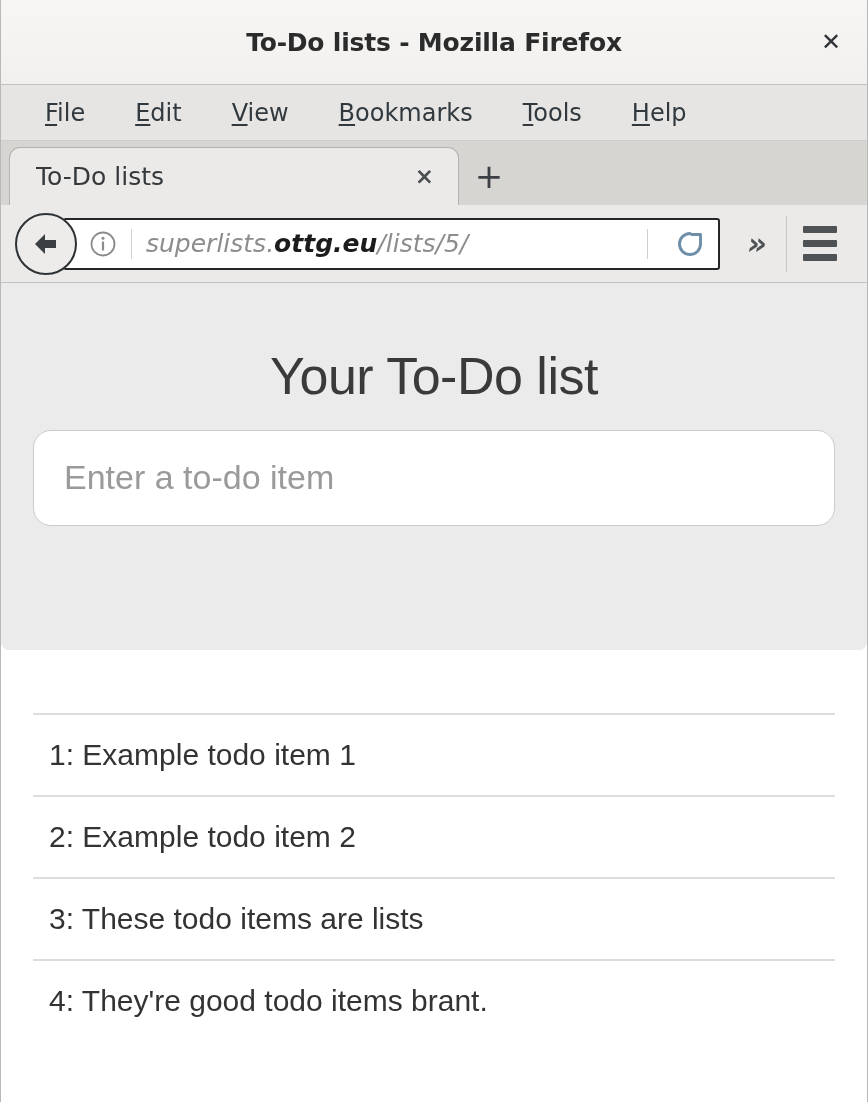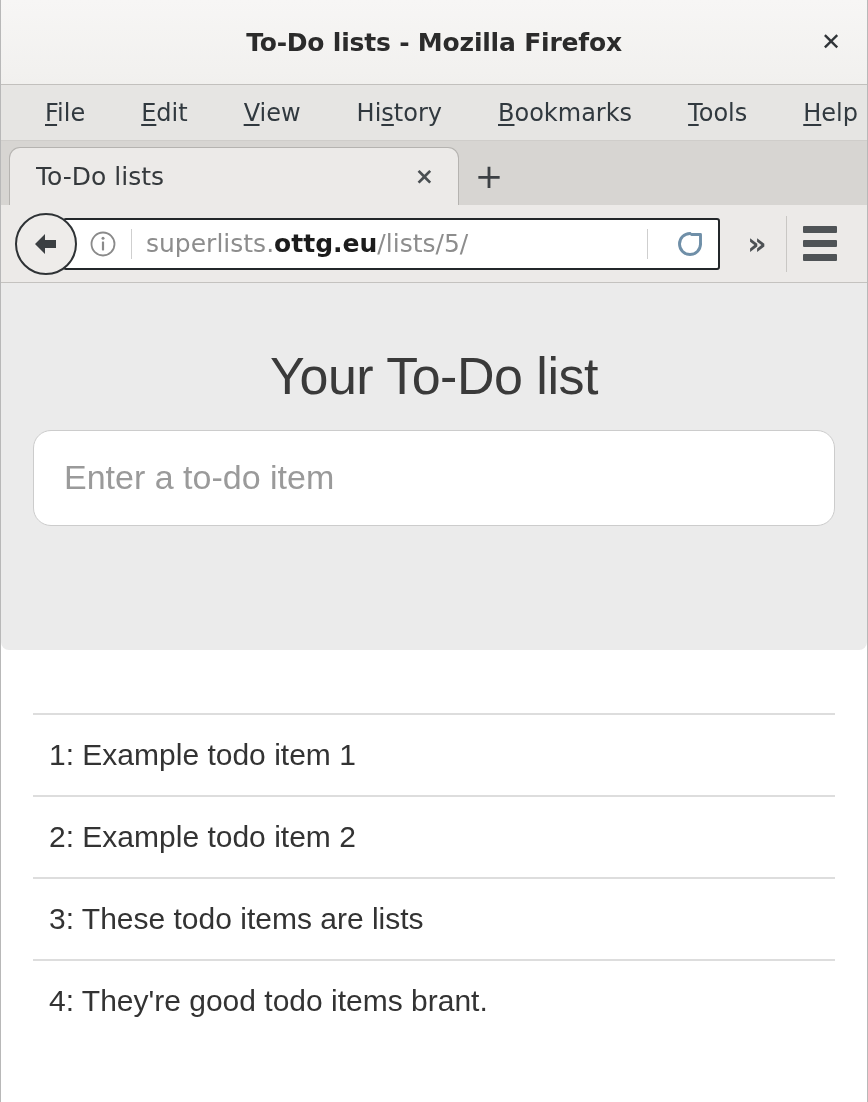--- a/index.html
+++ b/index.html
@@ -58,21 +58,21 @@
   }
 
   
   #menubar {
     height: 56px;
     background: #e6e5e3;
     border-bottom: 1px solid #cfcdca;
     display: flex;
     align-items: center;
     padding-left: 22px;
-    gap: 12px;
+    gap: 6px;
   }
   .menu-item {
     font-size: 24px;
     color: #31393f;
     padding: 4px 22px;
     cursor: pointer;
     white-space: nowrap;
     font-family: "DejaVu Sans", sans-serif;
   }
   .menu-item u { text-decoration: underline; text-underline-offset: 3px; }
@@ -132,20 +132,21 @@
 
   
   #navbar {
     height: 78px;
     background: #eceae8;
     border-bottom: 1px solid #c4c2bf;
     display: flex;
     align-items: center;
     position: relative;
     padding: 0 14px;
+    font-style: italic;
   }
   #back-button {
     width: 62px;
     height: 62px;
     border-radius: 50%;
     background: #eeecea;
     border: 2px solid #2e3235;
     display: flex;
     align-items: center;
     justify-content: center;
@@ -270,21 +271,20 @@
 
   <div id="titlebar">
     <div id="titlebar-title">To-Do lists - Mozilla Firefox</div>
     <div id="titlebar-close">✕</div>
   </div>
 
   <div id="menubar">
     <div class="menu-item"><u>F</u>ile</div>
     <div class="menu-item"><u>E</u>dit</div>
     <div class="menu-item"><u>V</u>iew</div>
-    <div class="menu-item">Hi<u>s</u>tory</div>
     <div class="menu-item"><u>B</u>ookmarks</div>
     <div class="menu-item"><u>T</u>ools</div>
     <div class="menu-item"><u>H</u>elp</div>
   </div>
 
   <div id="tabstrip">
     <div id="tab-active">
       <span id="tab-label">To-Do lists</span>
       <span id="tab-close">×</span>
     </div>

